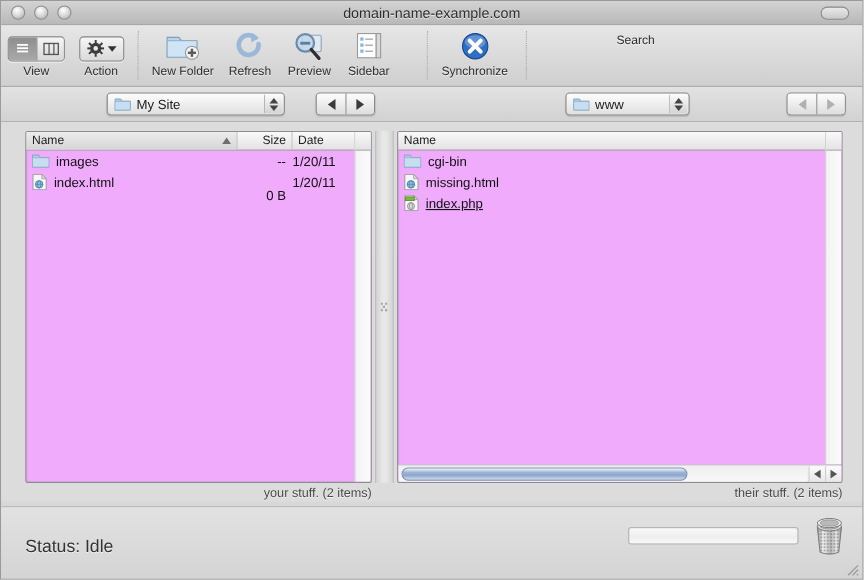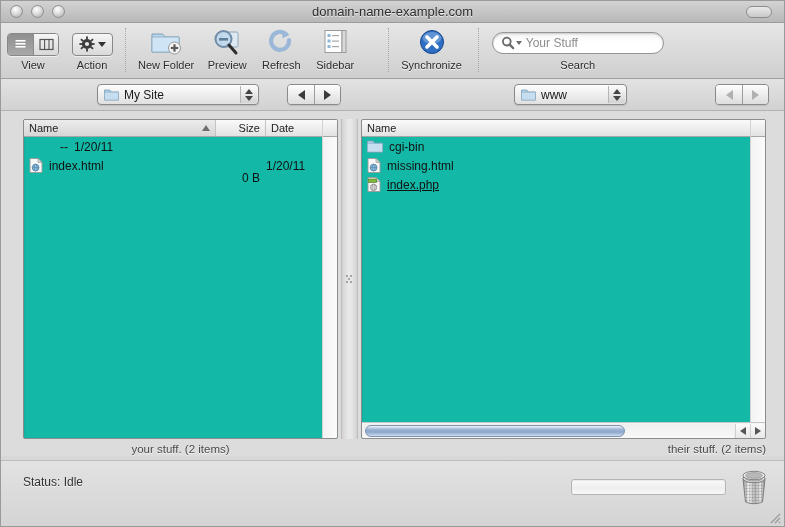--- a/index.html
+++ b/index.html
@@ -156,21 +156,21 @@
   .navbtn.off .ar-r { border-left-color: #b0b0b0; }
 
   
   .browser {
     position: relative; height: 345px;
     background: #dcdcdc;
   }
   .pane {
     position: absolute; top: 8px;
     border: 1px solid #8d8d8d;
-    background: #14b8a6;
+    background: #f0abfc;
     border-radius: 2px;
     box-shadow: inset 0 1px 2px rgba(0,0,0,0.15);
     overflow: hidden;
   }
   .pane-left { left: 22px; width: 315px; height: 320px; }
   .pane-right { left: 360px; width: 405px; height: 320px; }
 
   .colhead {
     display: flex; height: 17px;
     background: linear-gradient(#fafafa, #e2e2e2);
@@ -247,32 +247,32 @@
     display: flex; align-items: center; justify-content: center;
     border-left: 1px solid #bdbdbd; border-right: 1px solid #bdbdbd;
   }
   .grip { width: 7px; height: 9px; opacity: .55; }
 
   
   .caption {
     position: absolute; font-size: 11.5px; color: #4a4a4a;
     text-shadow: 0 1px 0 rgba(255,255,255,0.7);
   }
-  .cap-left { left: 22px; width: 315px; top: 332px; text-align: center; }
+  .cap-left { left: 22px; width: 315px; top: 332px; text-align: right; }
   .cap-right { left: 360px; width: 405px; top: 332px; text-align: right; }
 
   
   .statusbar {
     position: absolute; left: 0; right: 0; bottom: 0; height: 66px;
     background: linear-gradient(#e2e2e2, #d4d4d4);
     border-top: 1px solid #bbbbbb;
   }
   .status-text {
-    position: absolute; left: 22px; top: 14px;
-    font-size: 12px; color: #333;
+    position: absolute; left: 22px; top: 28px;
+    font-size: 16px; color: #333;
     text-shadow: 0 1px 0 rgba(255,255,255,0.7);
   }
   .progbar {
     position: absolute; right: 58px; top: 18px;
     width: 155px; height: 16px; border-radius: 3px;
     border: 1px solid #b5b5b5;
     background: linear-gradient(#fbfbfb, #eeeeee 55%, #f8f8f8);
     box-shadow: inset 0 1px 1px rgba(0,0,0,0.07);
   }
   .trash { position: absolute; right: 12px; top: 8px; width: 36px; height: 40px; }
@@ -357,38 +357,38 @@
           <circle cx="24.5" cy="20" r="6" fill="#f4f4f4" stroke="#9a9a9a" stroke-width="1"></circle>
           <rect x="23.4" y="16.3" width="2.2" height="7.4" fill="#5b5b5b"></rect>
           <rect x="20.8" y="18.9" width="7.4" height="2.2" fill="#5b5b5b"></rect>
         </svg>
       </div>
       <div class="tb-label">New Folder</div>
     </div>
 
     <div class="tb-item">
       <div class="tb-glyph">
+        <svg width="30" height="28" viewBox="0 0 30 28">
+          <path d="M23 12 A9 9 0 1 1 20 6.2" fill="none" stroke="#9cb8d8" stroke-width="4.2" stroke-linecap="round"></path>
+          <path d="M16 2.5 L23.5 6.6 L16.6 10.6 Z" fill="#9cb8d8"></path>
+        </svg>
+      </div>
+      <div class="tb-label">Refresh</div>
+    </div>
+
+    <div class="tb-item">
+      <div class="tb-glyph">
         <svg width="32" height="28" viewBox="0 0 32 28">
           <rect x="10" y="4" width="17" height="15" rx="1.5" fill="#dfe9f2" stroke="#8fa6bb" stroke-width="1"></rect>
           <circle cx="12.5" cy="11" r="8" fill="rgba(190,215,236,0.85)" stroke="#6f8ba6" stroke-width="2"></circle>
           <rect x="8" y="10" width="9" height="2.6" fill="#5f7d99"></rect>
           <line x1="18" y1="17" x2="25" y2="25" stroke="#2e2e2e" stroke-width="3" stroke-linecap="round"></line>
         </svg>
       </div>
       <div class="tb-label">Preview</div>
-    </div>
-
-    <div class="tb-item">
-      <div class="tb-glyph">
-        <svg width="30" height="28" viewBox="0 0 30 28">
-          <path d="M23 12 A9 9 0 1 1 20 6.2" fill="none" stroke="#9cb8d8" stroke-width="4.2" stroke-linecap="round"></path>
-          <path d="M16 2.5 L23.5 6.6 L16.6 10.6 Z" fill="#9cb8d8"></path>
-        </svg>
-      </div>
-      <div class="tb-label">Refresh</div>
     </div>
 
 
     <div class="tb-item">
       <div class="tb-glyph">
         <svg width="28" height="28" viewBox="0 0 28 28">
           <rect x="4" y="2.5" width="17" height="22" fill="#fdfdfd" stroke="#9b9b9b" stroke-width="1"></rect>
           <rect x="21" y="2.5" width="4" height="22" fill="#d9d9d9" stroke="#9b9b9b" stroke-width="1"></rect>
           <g fill="#8fb8d8">
             <rect x="6.5" y="6" width="3" height="3"></rect>
@@ -416,30 +416,20 @@
           <path d="M10 9 L20 19 M20 9 L10 19" stroke="#ffffff" stroke-width="3.6" stroke-linecap="round"></path>
         </svg>
       </div>
       <div class="tb-label">Synchronize</div>
     </div>
 
 
     <div class="tb-sep" style="margin-left:10px;"></div>
 
     <div class="tb-item searchwrap" style="min-width:186px;">
-      <div class="searchfield">
-        <span>
-          <svg width="14" height="14" viewBox="0 0 14 14">
-            <circle cx="5.8" cy="5.6" r="3.9" fill="none" stroke="#6a6a6a" stroke-width="1.8"></circle>
-            <line x1="8.7" y1="8.6" x2="12.2" y2="12.1" stroke="#6a6a6a" stroke-width="2.2" stroke-linecap="round"></line>
-          </svg>
-        </span>
-        <span class="tri-down" style="border-top-color:#6a6a6a;border-left-width:3px;border-right-width:3px;border-top-width:4px;margin-left:1px;"></span>
-        <span class="search-ph">Your Stuff</span>
-      </div>
       <div class="tb-label" style="margin-top:5px;">Search</div>
     </div>
 
   </div>
 
   <div class="pathbar">
 
     <div class="side" style="left:96px;">
       <div class="popup">
         <span>
@@ -509,20 +499,29 @@
         </div>
         <div class="col" style="width:58px;">
           <span>Date</span>
         </div>
         <div class="col" style="flex:1;border-right:none;"></div>
       </div>
 
       <div class="rowarea">
 
         <div class="row">
+          <div class="cell-name" style="width:192px;">
+            <span style="margin-left:5px;">
+              <svg width="16" height="13" viewBox="0 0 16 13">
+                <path d="M0.5 1 L0.5 12 L15.5 12 L15.5 3.2 L7.5 3.2 L6.2 1 Z" fill="#aed0ea" stroke="#7e9fb8" stroke-width="0.8"></path>
+                <path d="M0.5 3.4 L15.5 3.4 L15.5 12 L0.5 12 Z" fill="#c6deef" stroke="#88a8c0" stroke-width="0.6"></path>
+              </svg>
+            </span>
+            <span class="nm">images</span>
+          </div>
           <div class="cell right" style="width:50px;">--</div>
           <div class="cell" style="width:58px;">1/20/11</div>
         </div>
 
         <div class="row">
           <div class="cell-name" style="width:192px;">
             <span style="margin-left:5px;">
               <svg width="14" height="15" viewBox="0 0 14 15">
                 <path d="M1 0.5 L9 0.5 L13 4.5 L13 14.5 L1 14.5 Z" fill="#f7f7f7" stroke="#9a9a9a" stroke-width="0.9"></path>
                 <path d="M9 0.5 L9 4.5 L13 4.5 Z" fill="#dcdcdc" stroke="#9a9a9a" stroke-width="0.7"></path>

